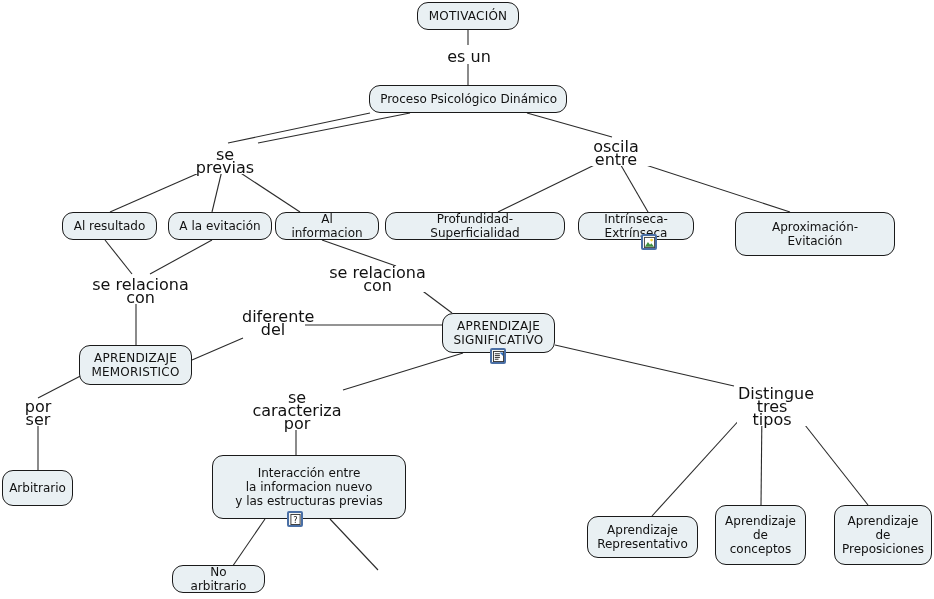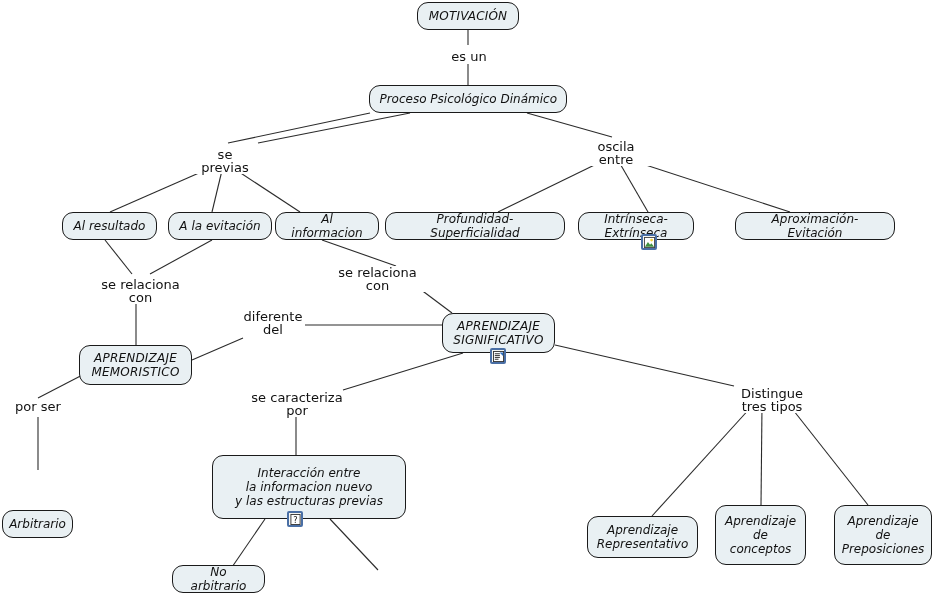--- a/index.html
+++ b/index.html
@@ -36,28 +36,27 @@
     color: #111111;
     font-size: 12px;
     line-height: 14px;
     text-align: center;
     display: flex;
     align-items: center;
     justify-content: center;
     white-space: pre-line;
     padding: 2px 9px;
     z-index: 5;
-    font-style: italic;
   }
   .node.uc {
     letter-spacing: 0.2px;
   }
   .edge-label {
     position: absolute;
-    font-size: 13px;
+    font-size: 16px;
     line-height: 13px;
     color: #111111;
     text-align: center;
     white-space: pre-line;
     background: #ffffff;
     z-index: 4;
     padding: 0 1px;
   }
   .badge {
     position: absolute;
@@ -114,26 +113,26 @@
   </svg>
 
   <div id="nodes-host">
       <div class="node uc" style="left: 417px; top: 2px; width: 102px; height: 28px;"><span>MOTIVACIÓN</span></div>
       <div class="node" style="left: 369px; top: 85px; width: 198px; height: 28px; justify-content: flex-end;"><span>Proceso Psicológico Dinámico</span></div>
       <div class="node" style="left: 62px; top: 212px; width: 95px; height: 28px;"><span>Al resultado</span></div>
       <div class="node" style="left: 168px; top: 212px; width: 104px; height: 28px;"><span>A la evitación</span></div>
       <div class="node" style="left: 275px; top: 212px; width: 104px; height: 28px;"><span>Al informacion</span></div>
       <div class="node" style="left: 385px; top: 212px; width: 180px; height: 28px;"><span>Profundidad-Superficialidad</span></div>
       <div class="node" style="left: 578px; top: 212px; width: 116px; height: 28px;"><span>Intrínseca-Extrínseca</span></div>
-      <div class="node" style="left: 735px; top: 212px; width: 160px; height: 28px;"><span>Aproximación-Evitación</span></div>
+      <div class="node" style="left: 735px; top: 212px; width: 160px; height: 44px;"><span>Aproximación-Evitación</span></div>
       <div class="node uc" style="left: 79px; top: 345px; width: 113px; height: 40px;"><span>APRENDIZAJE
 MEMORISTICO</span></div>
       <div class="node uc" style="left: 442px; top: 313px; width: 113px; height: 40px;"><span>APRENDIZAJE
 SIGNIFICATIVO</span></div>
-      <div class="node" style="left: 2px; top: 470px; width: 71px; height: 28px; margin-top: 40px;"><span>Arbitrario</span></div>
+      <div class="node" style="left: 2px; top: 470px; width: 71px; height: 36px;"><span>Arbitrario</span></div>
       <div class="node" style="left: 212px; top: 455px; width: 194px; height: 64px;"><span>Interacción entre
 la informacion nuevo
 y las estructuras previas</span></div>
       <div class="node" style="left: 172px; top: 565px; width: 93px; height: 28px;"><span>No arbitrario</span></div>
       <div class="node" style="left: 344px; top: 570px; width: 99px; height: 28px; margin-top: 30px;"><span>Sustantividad</span></div>
       <div class="node" style="left: 587px; top: 516px; width: 111px; height: 42px;"><span>Aprendizaje
 Representativo</span></div>
       <div class="node" style="left: 715px; top: 505px; width: 91px; height: 60px;"><span>Aprendizaje
 de
 conceptos</span></div>

